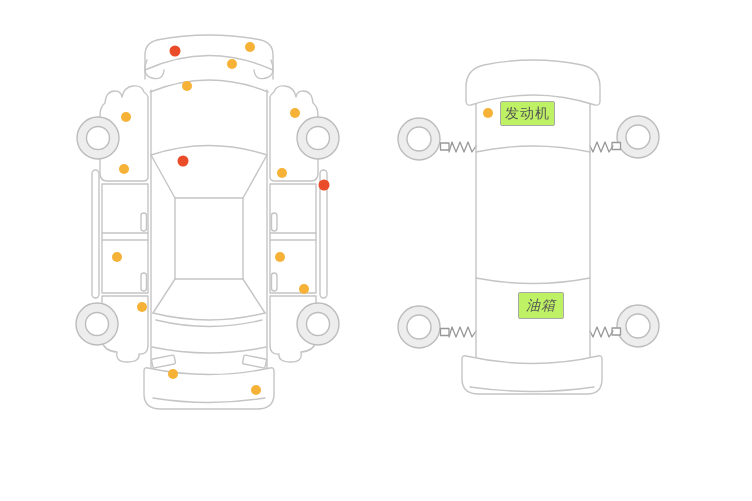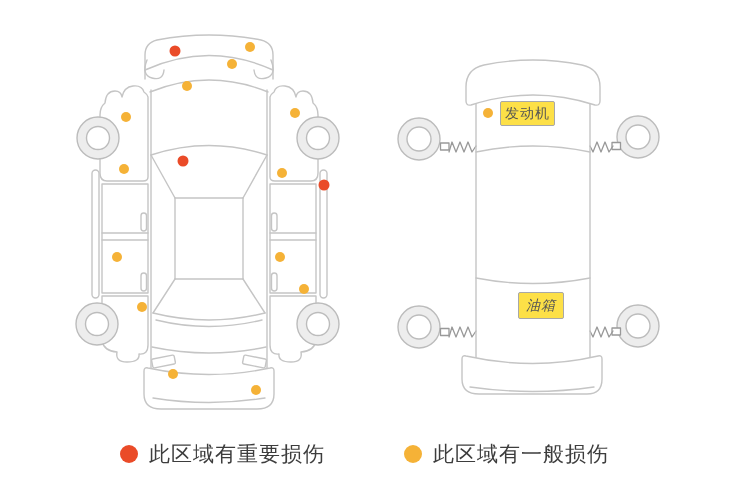--- a/index.html
+++ b/index.html
@@ -3,21 +3,21 @@
 <meta charset="utf-8">
 <style>
   html,body{margin:0;padding:0;background:#fff;}
   .screen{
     position:relative;width:752px;height:501px;background:#fff;
     font-family:"Liberation Sans",sans-serif;overflow:hidden;margin:0 auto;
   }
   .diagram-svg{position:absolute;left:0;top:0;}
   .part-label{
     position:absolute;display:flex;align-items:center;justify-content:center;
-    background:#fde047;border:1px solid #a8a8a8;border-radius:2px;
+    background:#bef264;border:1px solid #a8a8a8;border-radius:2px;
     font-size:14px;color:#555;letter-spacing:1px;z-index:3;
   }
   .label-engine{left:500px;top:101px;width:53px;height:23px;}
   .label-fuel{left:518px;top:292px;width:44px;height:25px;font-style:italic;}
   #markers-layer{position:absolute;left:0;top:0;width:752px;height:501px;z-index:4;}
   .dot{
     position:absolute;border-radius:50%;
     transform:translate(-50%,-50%);
   }
   .dot.minor{width:10px;height:10px;}
@@ -149,24 +149,14 @@
       <div class="dot major" style="left: 324px; top: 185px; background: rgb(234, 75, 40);"></div>
       <div class="dot minor" style="left: 117px; top: 257px; background: rgb(245, 178, 55);"></div>
       <div class="dot minor" style="left: 280px; top: 257px; background: rgb(245, 178, 55);"></div>
       <div class="dot minor" style="left: 304px; top: 289px; background: rgb(245, 178, 55);"></div>
       <div class="dot minor" style="left: 142px; top: 307px; background: rgb(245, 178, 55);"></div>
       <div class="dot minor" style="left: 173px; top: 374px; background: rgb(245, 178, 55);"></div>
       <div class="dot minor" style="left: 256px; top: 390px; background: rgb(245, 178, 55);"></div>
       <div class="dot minor" style="left: 488px; top: 113px; background: rgb(245, 178, 55);"></div>
     </div>
 
-  <div class="legend">
-    <div class="legend-item first">
-      <span class="legend-swatch" style="background: rgb(234, 75, 40);"></span>
-      <span class="legend-text">此区域有重要损伤</span>
-    </div>
-    <div class="legend-item second">
-      <span class="legend-swatch" style="background: rgb(245, 178, 55);"></span>
-      <span class="legend-text">此区域有一般损伤</span>
-    </div>
-  </div>
 
 </div>
 
 </body></html>

